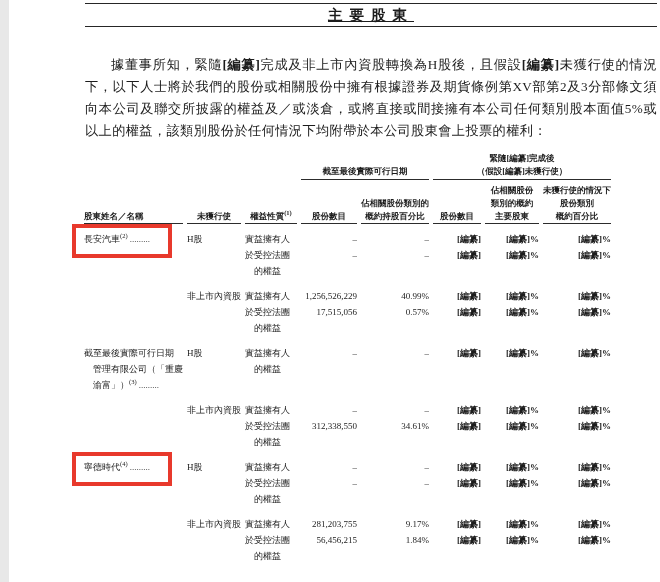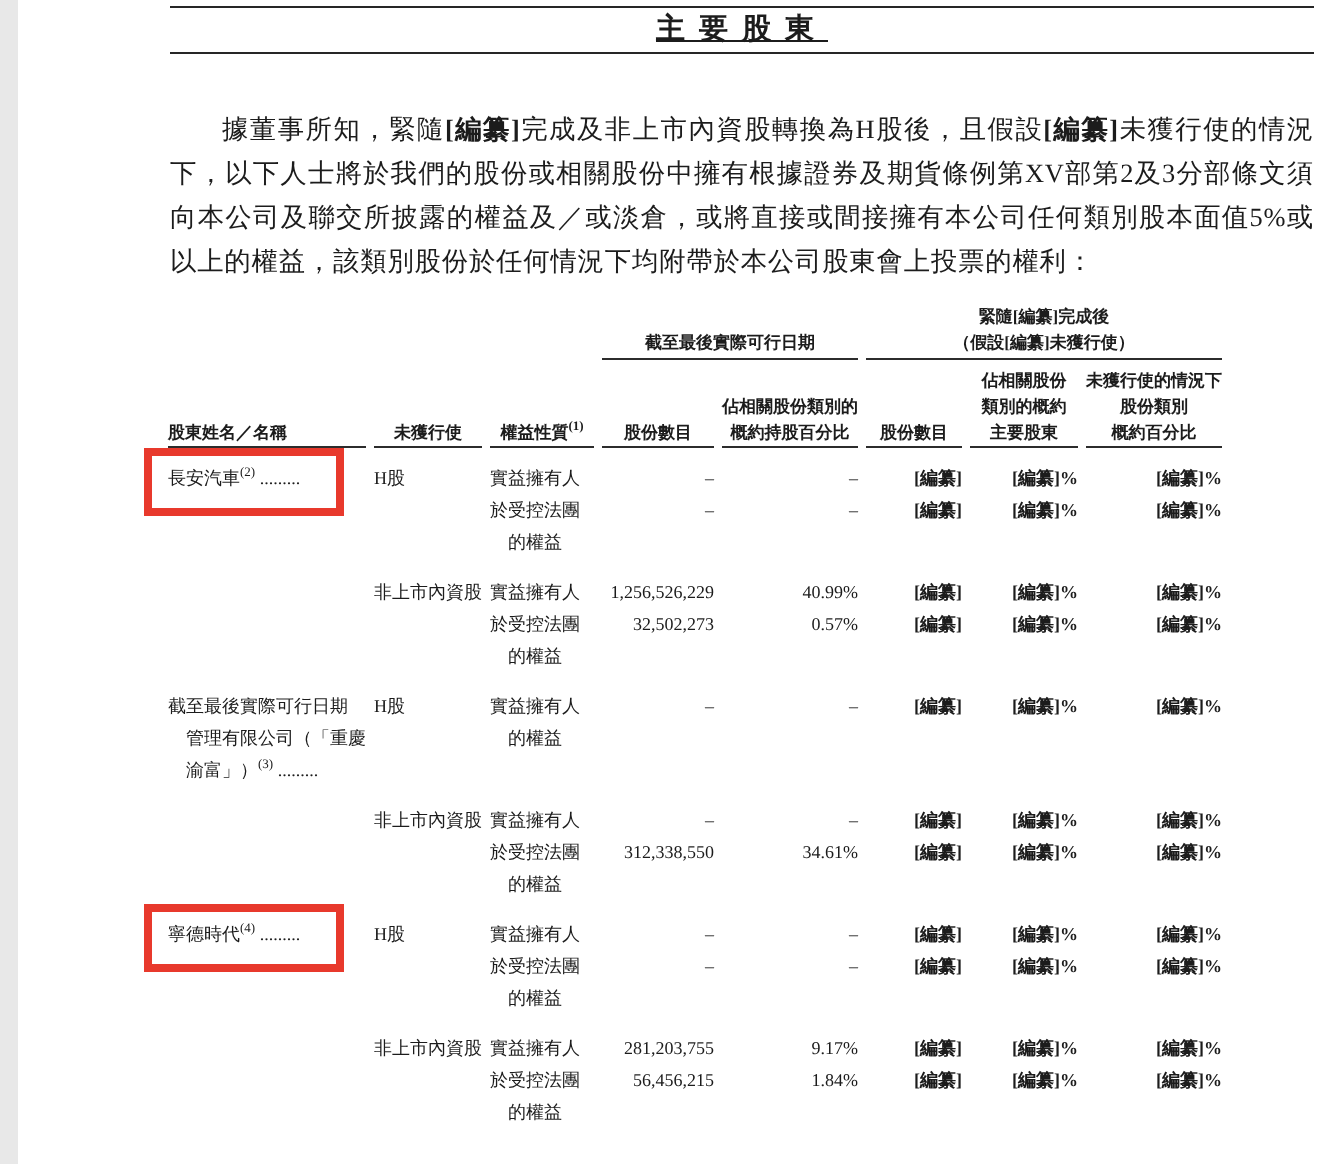--- a/index.html
+++ b/index.html
@@ -152,21 +152,21 @@
           <td class="c-num">1,256,526,229</td>
           <td class="c-num">40.99%</td>
           <td class="c-num bold">[編纂]</td>
           <td class="c-num bold">[編纂]%</td>
           <td class="c-num bold">[編纂]%</td>
         </tr>
         <tr>
           <td class="c-left name-cell"></td>
           <td class="c-left"></td>
           <td class="c-left">於受控法團</td>
-          <td class="c-num">32,502,273</td>
+          <td class="c-num">17,515,056</td>
           <td class="c-num">0.57%</td>
           <td class="c-num bold">[編纂]</td>
           <td class="c-num bold">[編纂]%</td>
           <td class="c-num bold">[編纂]%</td>
         </tr>
         <tr>
           <td class="c-left name-cell"></td>
           <td class="c-left"></td>
           <td class="c-left indent">的權益</td>
           <td class="c-num"></td>

